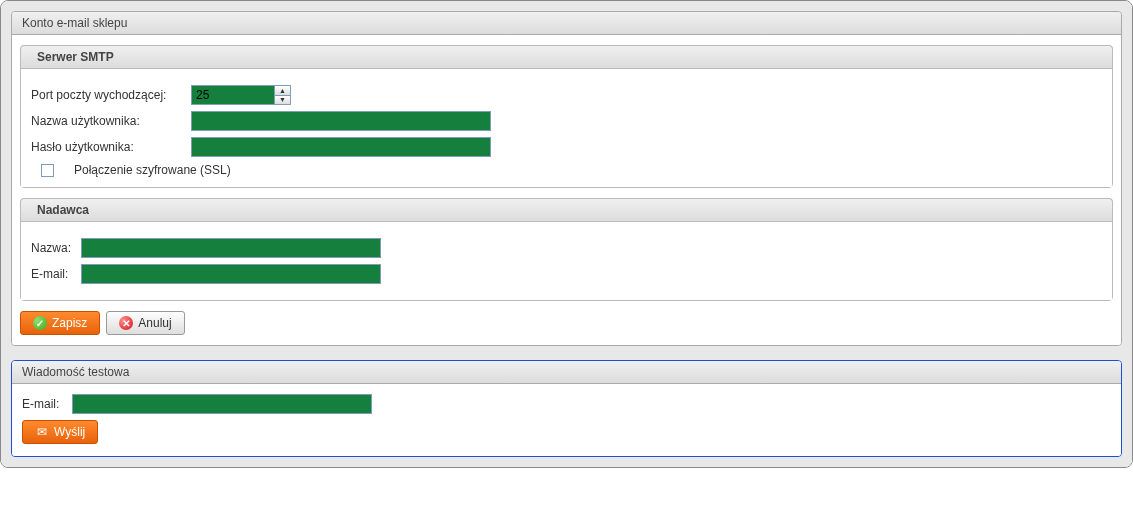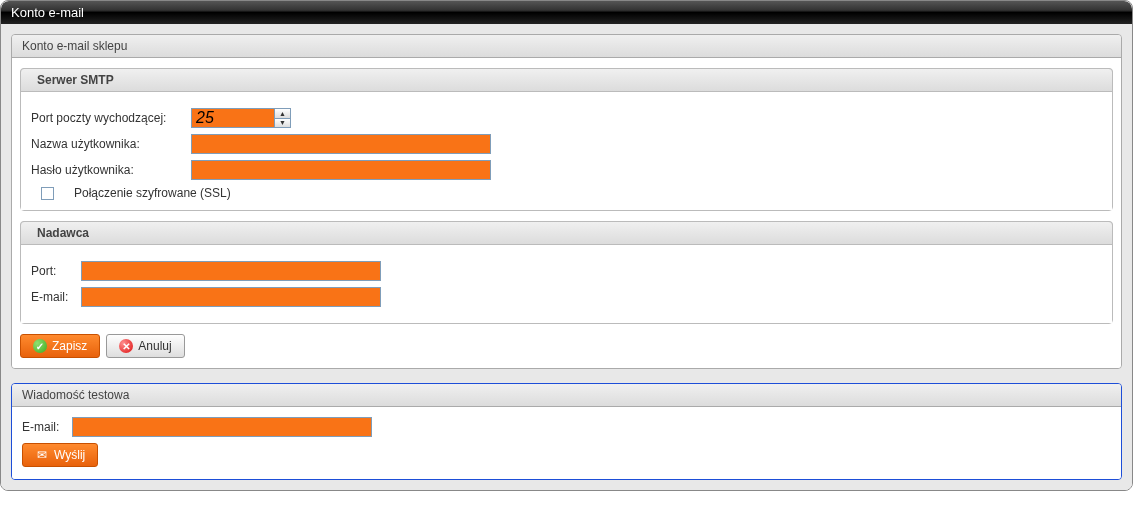--- a/index.html
+++ b/index.html
@@ -70,24 +70,23 @@
 .form-row.smtp .label { width: 160px; }
 .form-row.short .label { width: 50px; }
 .label {
   font-size: 12px;
   color: #333;
 }
 input[type="text"], input[type="password"] {
   border: 1px solid #7f9db9;
   height: 20px;
   padding: 1px 4px;
-  font-size: 16px;
+  font-size: 12px;
   width: 300px;
-  background: #f97316;
-  font-style: italic;
+  background: #15803d;
 }
 .spinner-wrap {
   display: flex;
   border: 1px solid #7f9db9;
   height: 20px;
   width: 100px;
   background: #fff;
 }
 .spinner-wrap input {
   border: none;
@@ -174,23 +173,20 @@
   border: 1px solid #1d4ed8;
   border-radius: 4px;
   overflow: hidden;
 }
 .bottom-panel .panel-body { padding: 10px 10px 12px 10px; }
 </style>
 </head>
 <body>
 
 <div class="window">
-  <div class="titlebar">
-    <span>Konto e-mail</span>
-  </div>
 
   <div class="window-body">
 
     <div class="panel">
       <div class="panel-header">
         <span>Konto e-mail sklepu</span>
       </div>
       <div class="panel-body">
 
         <div class="inner" style="border:1px solid #bbb;border-radius:4px;margin-bottom:10px;">
@@ -229,21 +225,21 @@
           </div>
         </div>
 
         <div class="inner" style="border:1px solid #bbb;border-radius:4px;margin-bottom:10px;">
           <div class="inner-header">
             <span>Nadawca</span>
           </div>
           <div class="inner-body">
 
             <div class="form-row short">
-              <span class="label">Port:</span>
+              <span class="label">Nazwa:</span>
               <input type="text" value="" style="">
             </div>
 
             <div class="form-row short">
               <span class="label">E-mail:</span>
               <input type="text" value="" style="">
             </div>
 
           </div>
         </div>

